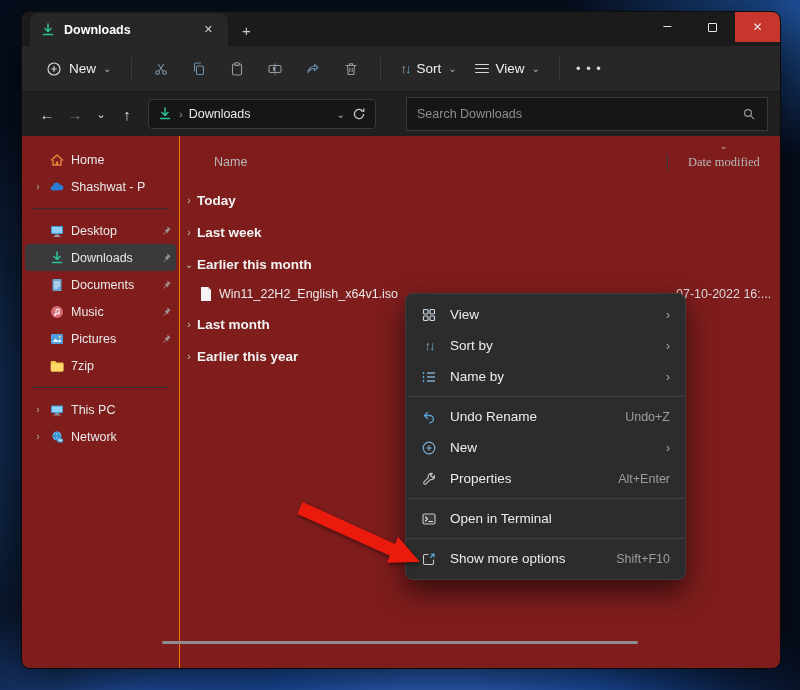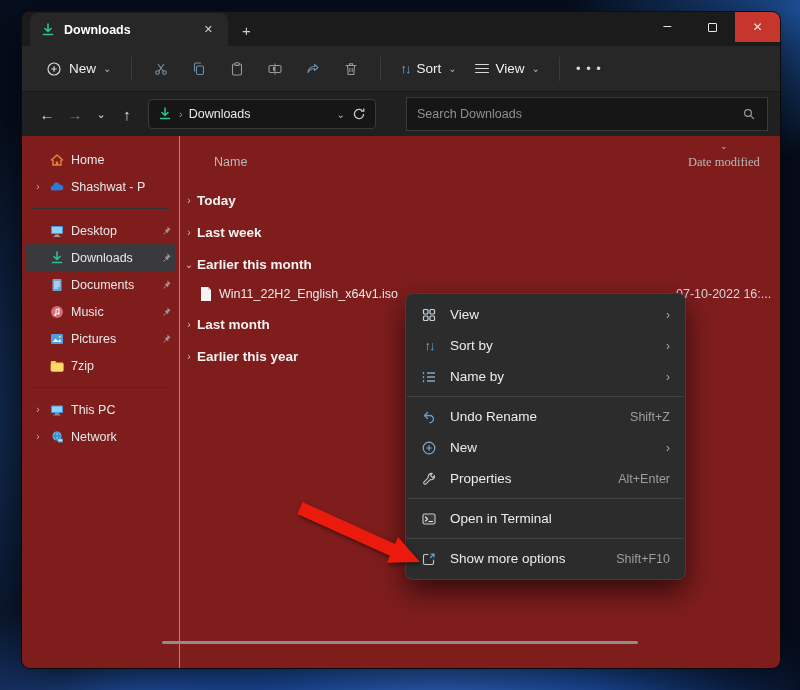--- a/index.html
+++ b/index.html
@@ -448,21 +448,21 @@
   </div>
   <div class="ctx-sep"></div>
   <div class="ctx-item">
     <span class="ctx-icon">
         <svg width="16" height="16" viewBox="0 0 16 16">
           <path d="M3.8 6.5h5a3.6 3.6 0 0 1 0 7.2" stroke="#58a6d6" fill="none" stroke-width="1.3" stroke-linecap="round"></path>
           <path d="M6.5 3.5 3.5 6.5l3 3" stroke="#58a6d6" fill="none" stroke-width="1.3" stroke-linecap="round" stroke-linejoin="round"></path>
         </svg>
       </span>
     <span class="ctx-label">Undo Rename</span>
-    <span class="ctx-short">Shift+Z</span>
+    <span class="ctx-short">Undo+Z</span>
   </div>
   <div class="ctx-item">
     <span class="ctx-icon">
         <svg width="16" height="16" viewBox="0 0 16 16">
           <circle cx="8" cy="8" r="5.8" stroke="#7ea9c9" fill="none" stroke-width="1.2"></circle>
           <path d="M8 5.2v5.6M5.2 8h5.6" stroke="#7ea9c9" stroke-width="1.2"></path>
         </svg>
       </span>
     <span class="ctx-label">New</span>
     <span class="ctx-sub">›</span>

